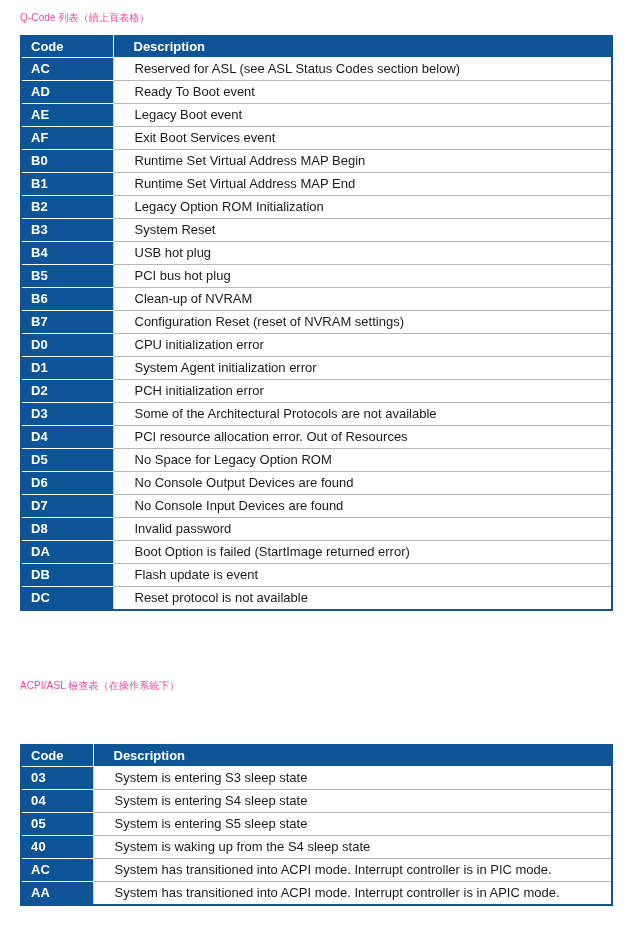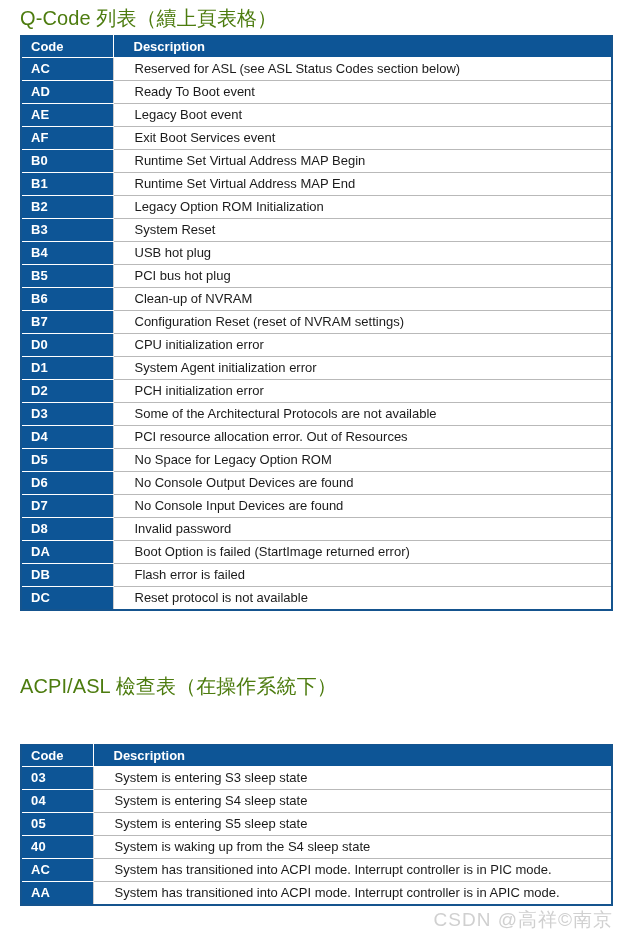--- a/index.html
+++ b/index.html
@@ -19,22 +19,22 @@
   .page {
     position: relative;
     width: 625px;
     height: 939px;
   }
 
   
   .section-title {
     position: absolute;
     left: 20px;
-    font-size: 20px;
-    color: #4d7c0f;
+    font-size: 10px;
+    color: #ec4899;
     letter-spacing: 0.1px;
     white-space: nowrap;
     line-height: 20px;
   }
   #title-qcode  { top: 8px; }
   #title-acpi   { top: 676px; }
 
   
   .qtable {
     position: absolute;
@@ -222,21 +222,21 @@
         <tr>
           <td class="code-cell">D8</td>
           <td class="desc-cell">Invalid password</td>
         </tr>
         <tr>
           <td class="code-cell">DA</td>
           <td class="desc-cell">Boot Option is failed (StartImage returned error)</td>
         </tr>
         <tr>
           <td class="code-cell">DB</td>
-          <td class="desc-cell">Flash error is failed</td>
+          <td class="desc-cell">Flash update is event</td>
         </tr>
         <tr>
           <td class="code-cell">DC</td>
           <td class="desc-cell">Reset protocol is not available</td>
         </tr>
       </tbody>
   </table>
 
   <div class="section-title" id="title-acpi">ACPI/ASL 檢查表（在操作系統下）</div>
 
@@ -272,15 +272,14 @@
           <td class="code-cell">AC</td>
           <td class="desc-cell">System has transitioned into ACPI mode. Interrupt controller is in PIC mode.</td>
         </tr>
         <tr>
           <td class="code-cell">AA</td>
           <td class="desc-cell">System has transitioned into ACPI mode. Interrupt controller is in APIC mode.</td>
         </tr>
       </tbody>
   </table>
 
-  <div class="watermark">CSDN @高祥©南京</div>
 
 </div>
 
 </body></html>

